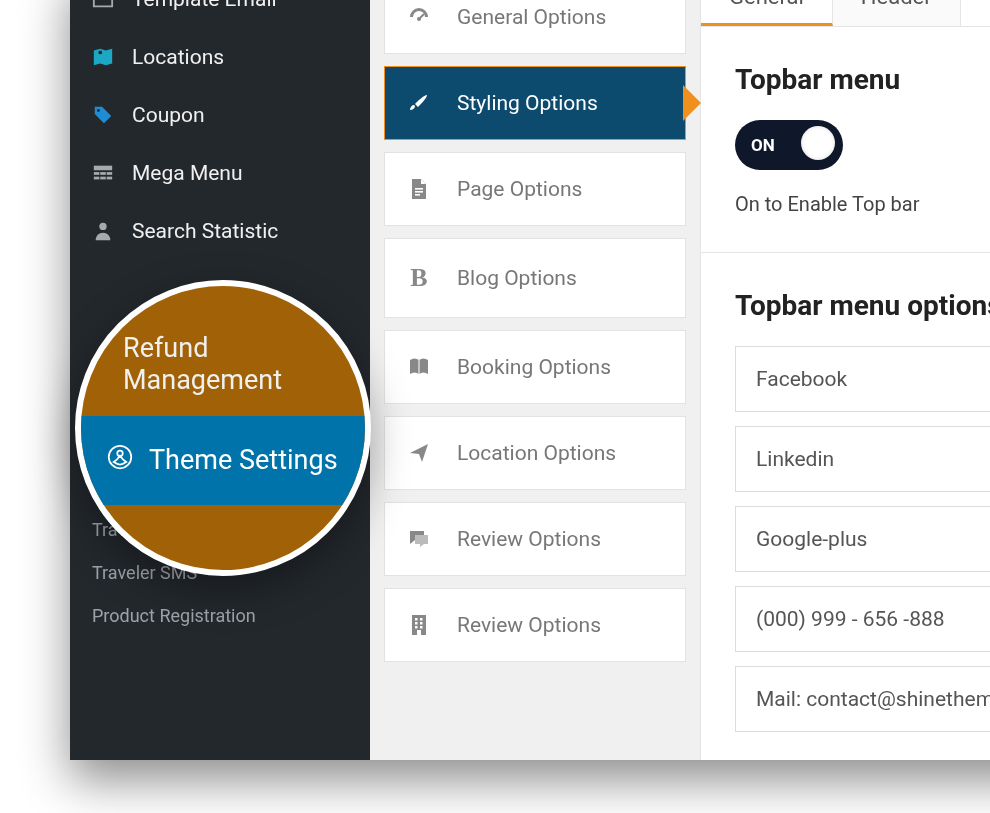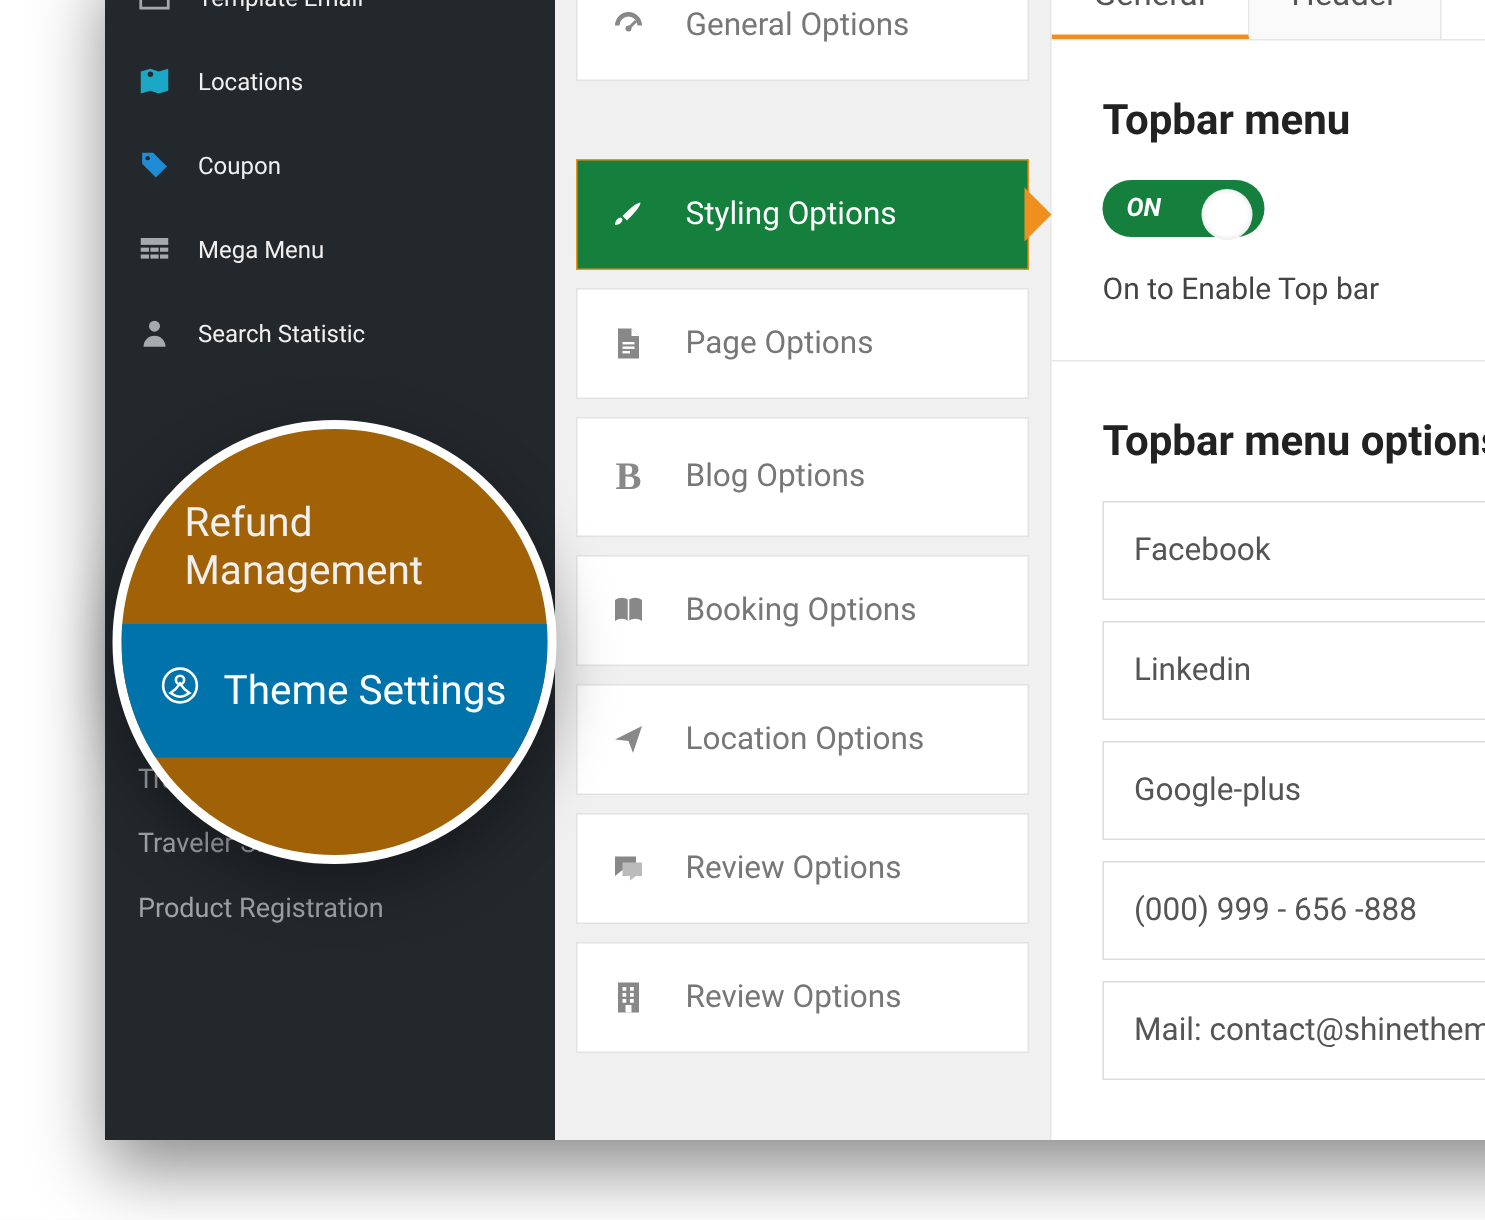--- a/index.html
+++ b/index.html
@@ -26,21 +26,21 @@
     color: #e6e6e6;
     display: flex;
     flex-direction: column;
     flex-shrink: 0;
   }
   .sb-item {
     display: flex;
     align-items: center;
     gap: 16px;
     padding: 17px 20px;
-    font-size: 16px;
+    font-size: 21px;
     cursor: pointer;
     color: #f0f0f0;
   }
   .sb-item .icon { width: 26px; text-align: center; display:flex; align-items:center; justify-content:center; }
   .sb-item .icon svg { width: 22px; height: 22px; }
   .submenu {
     padding: 6px 0 14px 0;
   }
   .submenu .sub-title {
     font-size: 25px;
@@ -71,25 +71,24 @@
     align-items: center;
     gap: 24px;
     padding: 24px 20px;
     font-size: 21px;
     color: #777;
     cursor: pointer;
   }
   .opt-card .oicon { width: 28px; text-align:center; display:flex; align-items:center; justify-content:center; }
   .opt-card .oicon svg { width: 24px; height: 24px; }
   .opt-card.active {
-    background: #15803d;
+    background: #0c4a6e;
     border-color: #ef8f1d;
     color: #fff;
     position: relative;
-    margin-top: 40px;
   }
   .opt-card.active::after {
     content: "";
     position: absolute;
     right: -16px;
     top: 50%;
     transform: translateY(-50%);
     width: 0; height: 0;
     border-top: 18px solid transparent;
     border-bottom: 18px solid transparent;
@@ -125,28 +124,27 @@
     padding: 36px 34px 10px 34px;
   }
   .label-lg {
     font-size: 28px;
     font-weight: 700;
     color: #222;
     margin-bottom: 24px;
   }
   .toggle {
     width: 108px;
-    height: 38px;
+    height: 50px;
     border-radius: 46px;
-    background: #15803d;
+    background: #0f172a;
     position: relative;
     cursor: pointer;
     display:flex;
     align-items:center;
-    font-style:italic;
   }
   .toggle .knob {
     position: absolute;
     right: 8px;
     top: 6px;
     width: 34px;
     height: 34px;
     background: #fff;
     border-radius: 50%;
     box-shadow: inset 0 0 4px rgba(0,0,0,.15);

